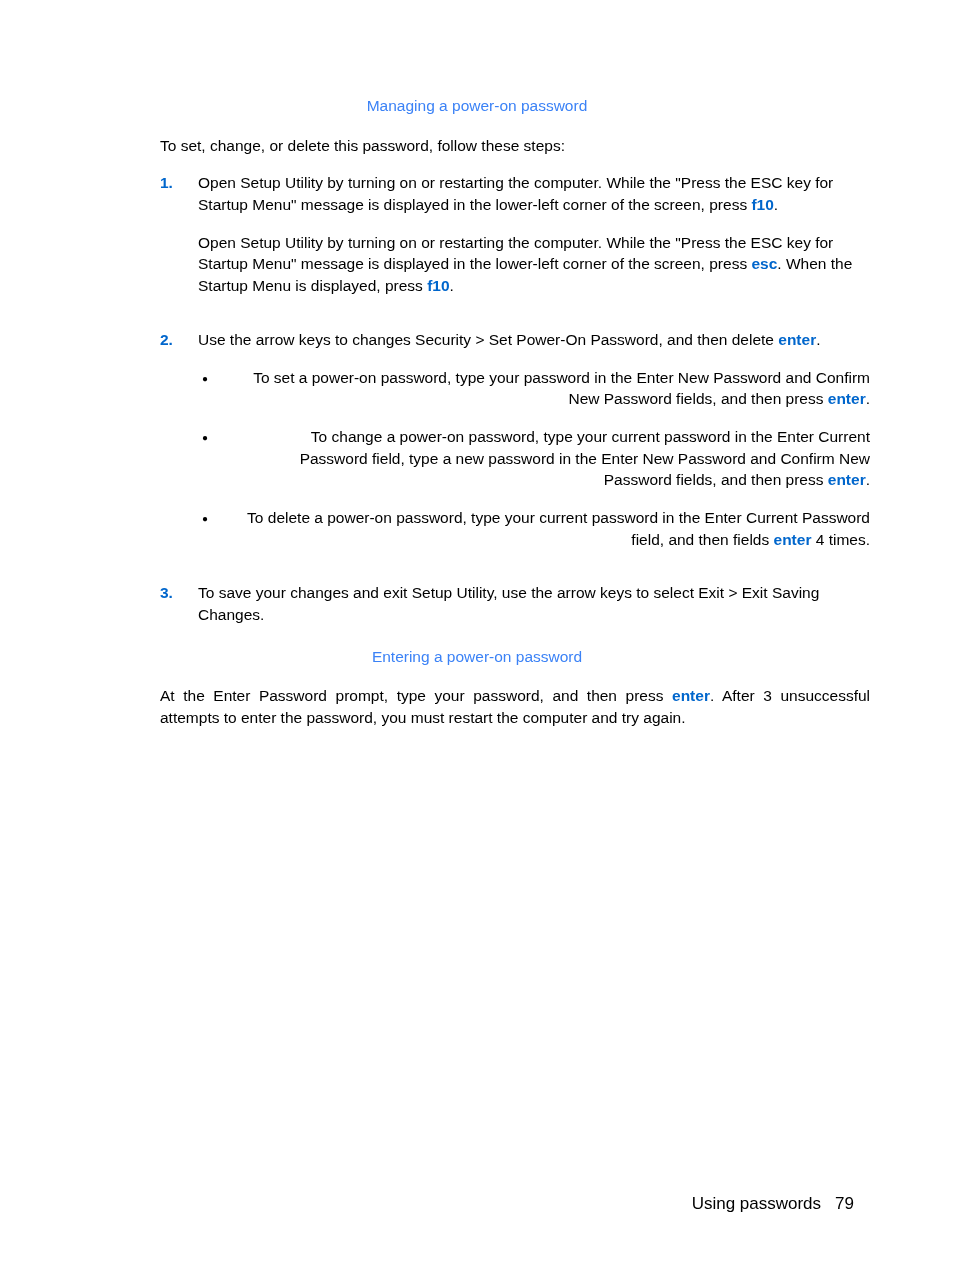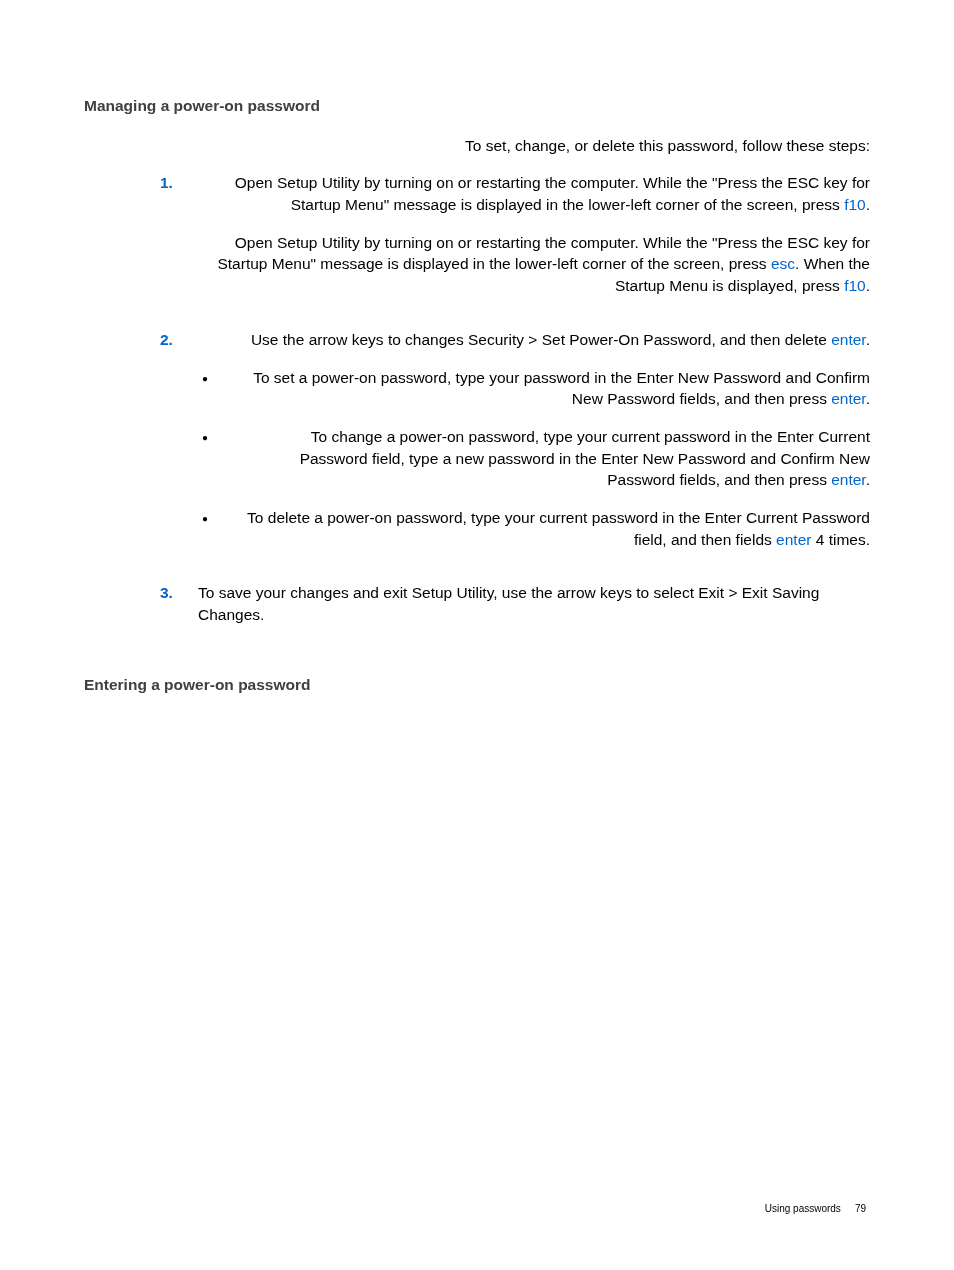--- a/index.html
+++ b/index.html
@@ -11,34 +11,34 @@
       padding: 0;
       width: 954px;
       height: 1270px;
       position: relative;
       background: #fff;
     }
     .content {
       padding: 95px 84px 0 84px;
     }
     .section-heading {
-      color: #404040;
-      font-weight: bold;
+      color: #3b82f6;
+      font-weight: normal;
       font-size: 15.5px;
       margin: 0 0 18px 0;
+      text-align: center;
     }
     .section-heading.mt {
-      margin-top: 48px;
+      margin-top: 20px;
     }
     .body-indent {
       margin-left: 76px;
     }
     p {
       margin: 0 0 16px 0;
-      text-align: right;
     }
     .ol-item {
       display: flex;
       margin-bottom: 16px;
     }
     .ol-num {
       color: #0066cc;
       font-weight: bold;
       width: 38px;
       flex-shrink: 0;
@@ -67,29 +67,30 @@
       top: -1px;
     }
     .ul-body {
       flex: 1;
     }
     .sub-list {
       margin-left: 0;
     }
     .key {
       color: #0066cc;
+      font-weight: bold;
     }
     .strong {
       font-weight: normal;
     }
     .footer {
       position: absolute;
       bottom: 54px;
-      right: 88px;
-      font-size: 10px;
+      right: 100px;
+      font-size: 17px;
     }
     .footer .page-num {
       margin-left: 14px;
     }
     .or-sep {
       margin: 0 0 16px 0;
     }
   </style>
 </head>
 <body>
@@ -135,18 +136,21 @@
 
     <div class="ol-item">
       <div class="ol-num">3.</div>
       <div class="ol-body"><span>To save your changes and exit Setup Utility, use the arrow keys to select </span><span class="strong">Exit &gt; Exit Saving Changes</span><span>.</span></div>
     </div>
 
   </div>
 
   <div class="section-heading mt">Entering a power-on password</div>
 
+  <div class="body-indent">
+    <p style="text-align:justify;"><span>At the </span><span class="strong">Enter Password</span><span> prompt, type your password, and then press </span><span class="key">enter</span><span>. After 3 unsuccessful attempts to enter the password, you must restart the computer and try again.</span></p>
+  </div>
 
 </div>
 
 <div class="footer">
   <span>Using passwords</span><span class="page-num">79</span>
 </div>
 
 </body></html>

